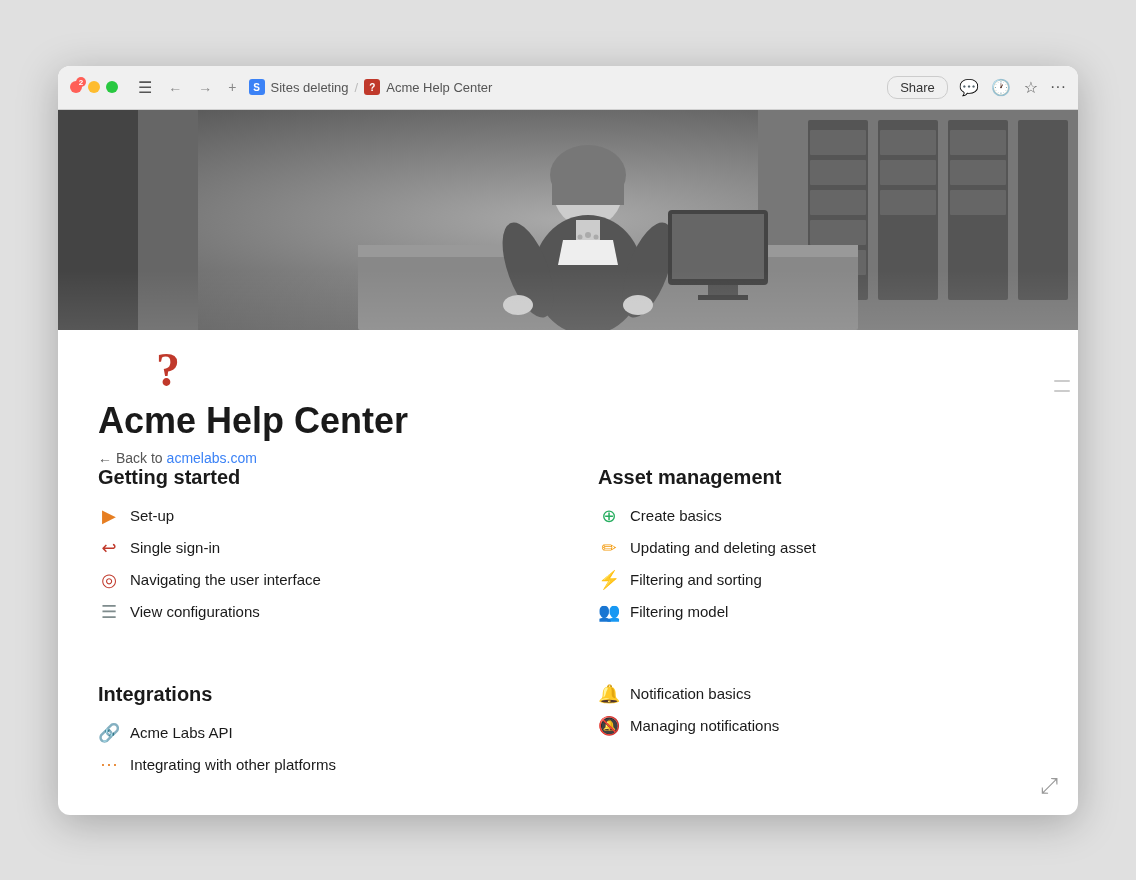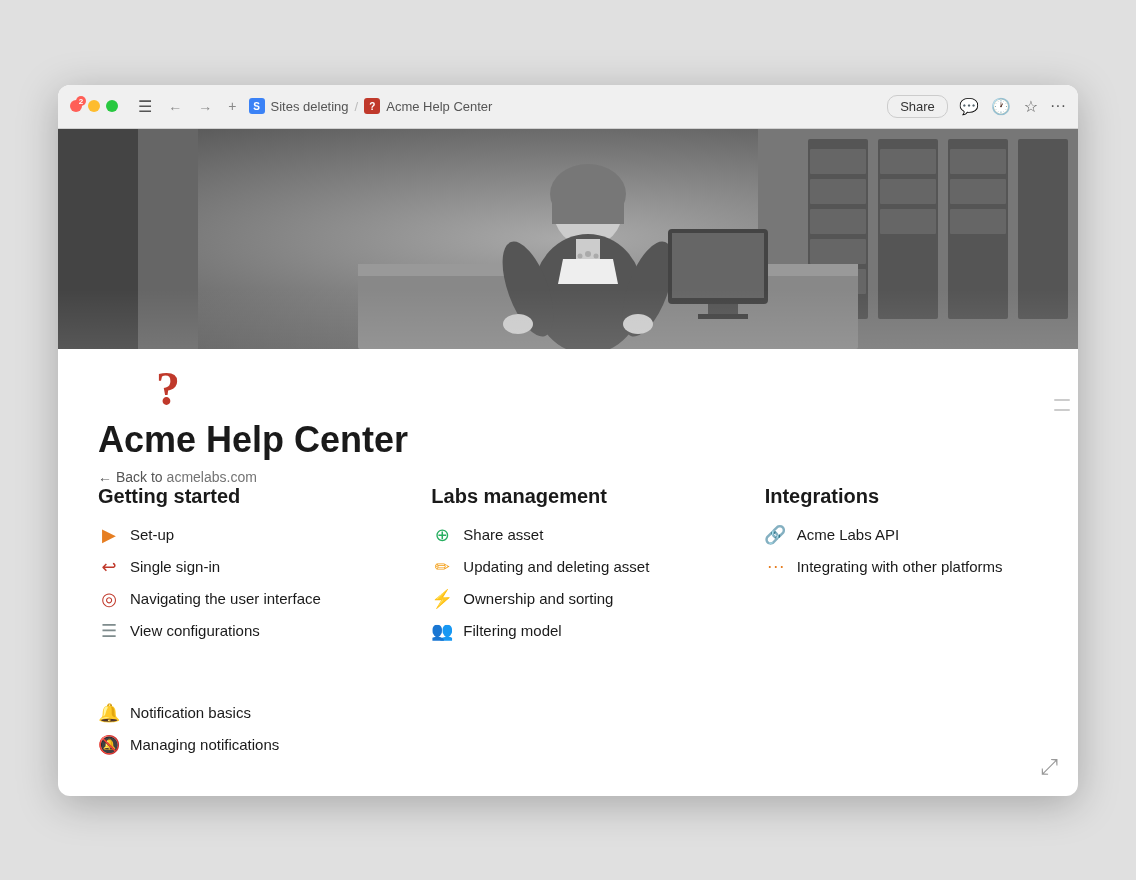--- a/index.html
+++ b/index.html
@@ -183,27 +183,27 @@
       margin-bottom: 8px;
     }
     .back-link {
       font-size: 14px;
       color: #555;
       display: flex;
       align-items: center;
       gap: 4px;
     }
     .back-link a {
-      color: #737373;
+      color: #3b82f6;
       text-decoration: none;
     }
     
     .sections-grid {
       display: grid;
-      grid-template-columns: 1fr 1fr 1fr;
+      grid-template-columns: 1fr 1fr;
       gap: 60px 60px;
     }
     .section-title {
       font-size: 20px;
       font-weight: 700;
       color: #1a1a1a;
       margin-bottom: 16px;
     }
     .section-links {
       list-style: none;
@@ -386,33 +386,33 @@
               <span class="link-icon" style="color: rgb(192, 57, 43);">◎</span>
               <span>Navigating the user interface</span>
             </li>
             <li class="section-link-item">
               <span class="link-icon" style="color: rgb(127, 140, 141);">☰</span>
               <span>View configurations</span>
             </li>
           </ul>
         </div>
         <div>
-          <h2 class="section-title">Labs management</h2>
+          <h2 class="section-title">Asset management</h2>
           <ul class="section-links">
             <li class="section-link-item">
               <span class="link-icon" style="color: rgb(39, 174, 96);">⊕</span>
-              <span>Share asset</span>
+              <span>Create basics</span>
             </li>
             <li class="section-link-item">
               <span class="link-icon" style="color: rgb(243, 156, 18);">✏</span>
               <span>Updating and deleting asset</span>
             </li>
             <li class="section-link-item">
               <span class="link-icon" style="color: rgb(230, 126, 34);">⚡</span>
-              <span>Ownership and sorting</span>
+              <span>Filtering and sorting</span>
             </li>
             <li class="section-link-item">
               <span class="link-icon" style="color: rgb(230, 126, 34);">👥</span>
               <span>Filtering model</span>
             </li>
           </ul>
         </div>
         <div>
           <h2 class="section-title">Integrations</h2>
           <ul class="section-links">

